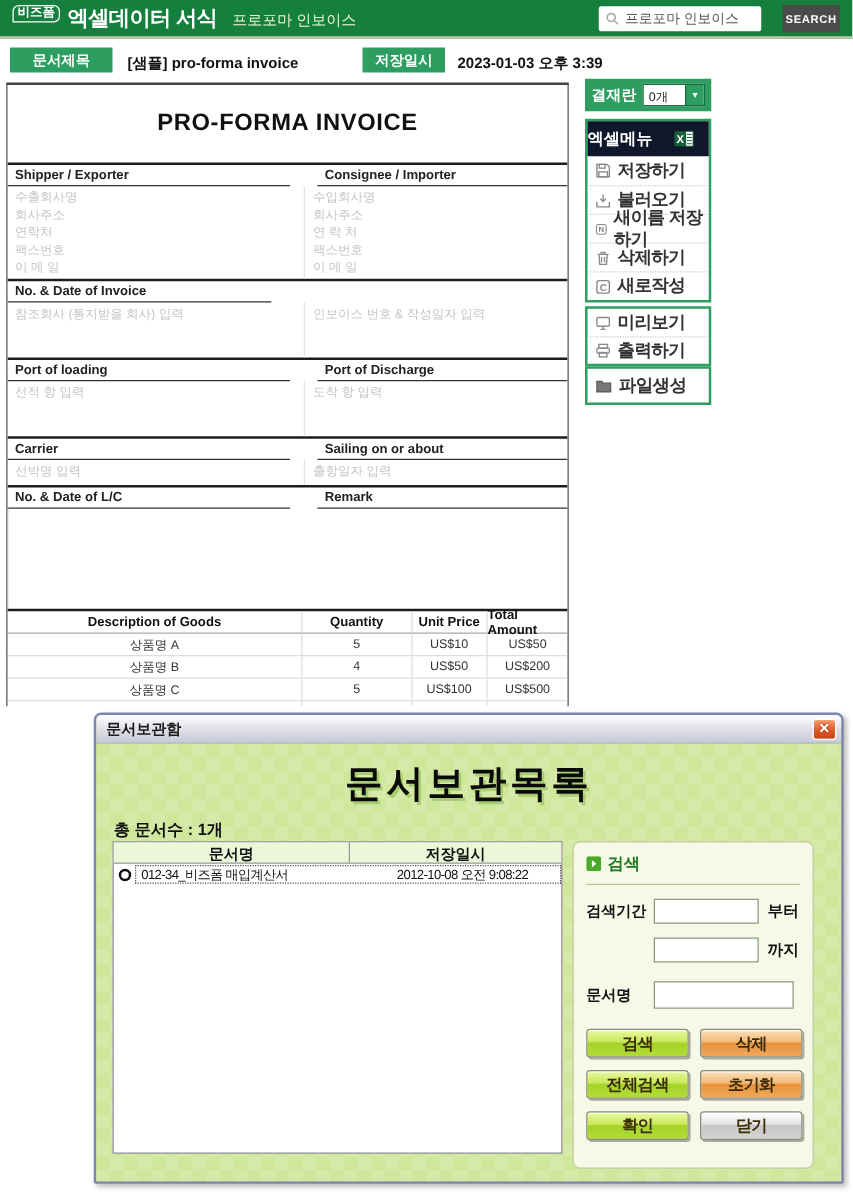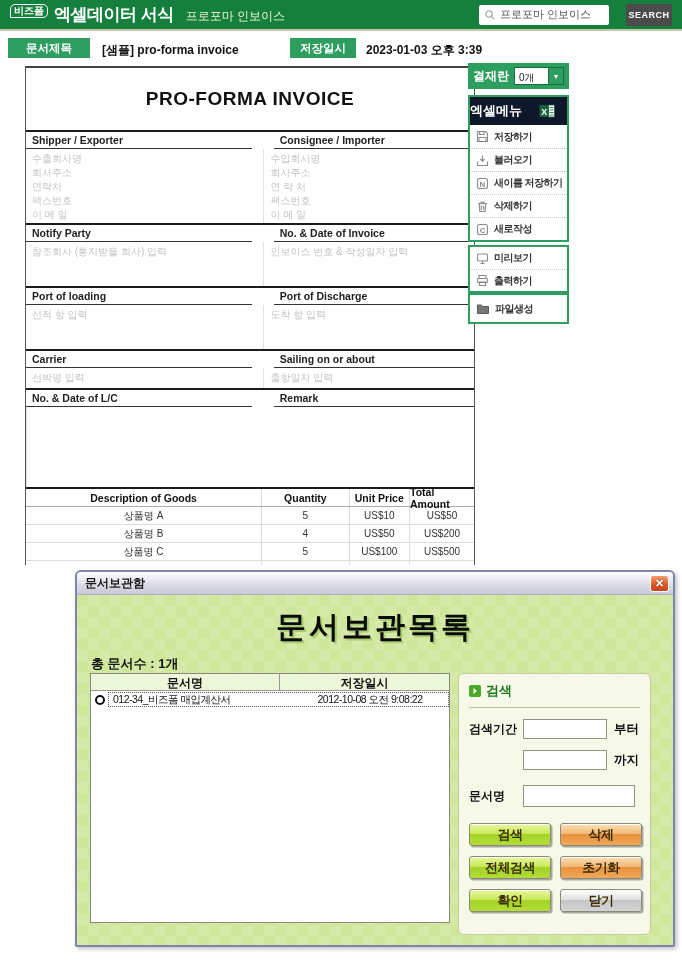--- a/index.html
+++ b/index.html
@@ -43,21 +43,21 @@
   .badge.b1 { left:8px; width:82px; }
   .badge.b2 { left:290px; width:66px; }
   .doc-val { position:absolute; top:4px; font-size:12px; font-weight:bold; color:#111; }
   .doc-val.v1 { left:102px; }
   .doc-val.v2 { left:366px; }
 
   
   .invoice {
     position:absolute; left:5px; top:66px; width:450px; height:499px;
     border-left:1px solid #555; border-right:1px solid #555; border-top:2px solid #444;
-    overflow:hidden; background:#fff;margin-left:20px;
+    overflow:hidden; background:#fff;
   }
   .inv-title { height:62px; display:flex; align-items:center; justify-content:center;
     font-size:19px; font-weight:bold; color:#111; letter-spacing:.5px; }
   .lrow { display:flex; height:19px; border-top:2px solid #1c1c1c;gap:22px; }
   .lrow .lc { width:53%; font-size:10.5px; font-weight:bold; padding:2px 0 0 6px;
     border-bottom:1px solid #333; }
   .lrow .rc { width:47%; font-size:10.5px; font-weight:bold; padding:2px 0 0 6px;
     border-bottom:1px solid #333; }
   .irow { display:flex; }
   .irow .lc { width:53%; padding:3px 6px; }
@@ -100,21 +100,21 @@
   }
   .menu-box.m1 { top:95px; }
   .menu-box.m2 { top:245px; }
   .menu-box.m3 { top:293px; }
   .menu-head { height:28px; background:#0f172a; color:#fff; font-size:13px; font-weight:bold;
     display:flex; align-items:center; justify-content:flex-start; gap:17px; }
   .menu-item { height:23px; display:flex; align-items:center; gap:5px; padding-left:6px;
     border-top:1px dotted #ccc; cursor:pointer; }
   .menu-item:first-child { border-top:none; }
   .menu-head + .menu-item { border-top:none; }
-  .menu-item .mlabel { font-size:10px; font-weight:bold; color:#333; letter-spacing:-0.5px;font-family:Liberation Serif, serif; }
+  .menu-item .mlabel { font-size:14px; font-weight:bold; color:#333; letter-spacing:-0.5px; }
   .m2 .menu-item { height:22px; }
   .m3 .menu-item { height:27px; }
 
   
   .dialog {
     position:absolute; left:75px; top:570px; width:600px; height:377px;
     border:2px solid #7e86ae; border-radius:6px 6px 2px 2px; overflow:hidden;
     box-shadow:2px 2px 4px rgba(0,0,0,.25); background:#cfe79b;
   }
   .titlebar {
@@ -225,21 +225,20 @@
     <div class="rc">
         <div class="ph">수입회사명
 회사주소
 연 락 처
 팩스번호
 이 메 일</div>
       </div>
   </div>
 
   <div class="lrow">
-    <div class="lc">Notify Party</div>
     <div class="rc">No. &amp; Date of Invoice</div>
   </div>
   <div class="irow h44">
     <div class="lc">
         <div class="ph">참조회사 (통지받을 회사) 입력</div>
       </div>
     <div class="rc">
         <div class="ph">인보이스 번호 &amp; 작성일자 입력</div>
       </div>
   </div>

